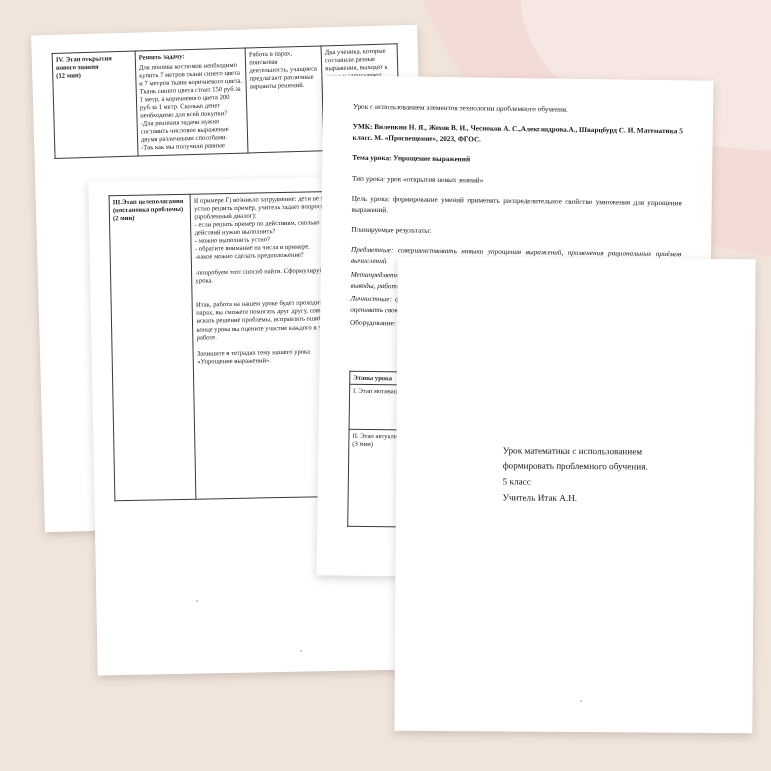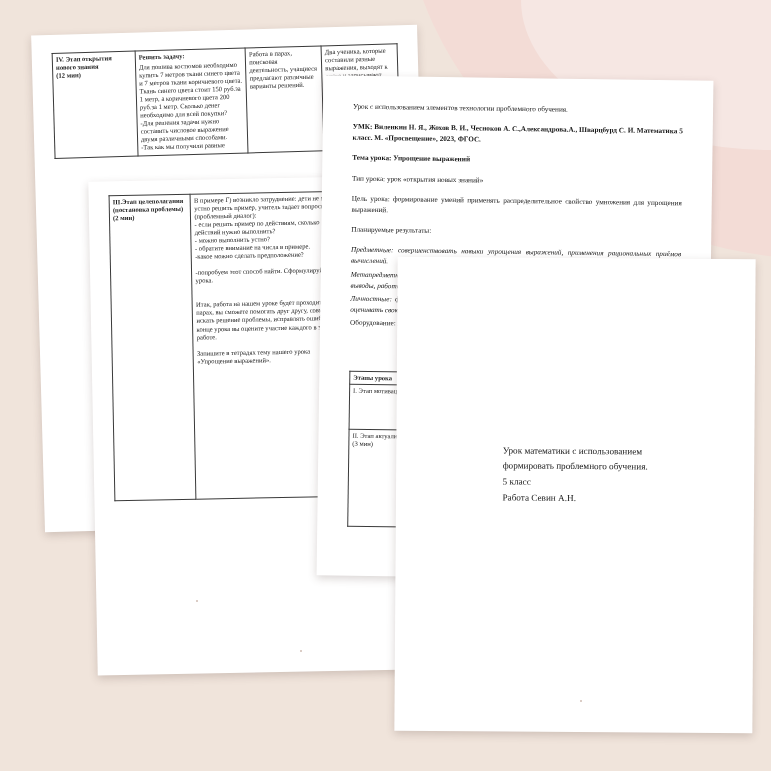--- a/index.html
+++ b/index.html
@@ -234,21 +234,21 @@
     </tbody>
       </table>
   </div>
 
   <div class="page p-front">
     <div class="title-page">
       <div class="title-block">
         <span class="ln">Урок математики с использованием</span>
         <span class="ln">формировать проблемного обучения.</span>
         <span class="ln">5 класс</span>
-        <span class="ln">Работа Севин А.Н.</span>
+        <span class="ln">Учитель Итак А.Н.</span>
       </div>
     </div>
   </div>
 
   <div class="dot" style="left:196px; top:600px;"></div>
   <div class="dot" style="left:300px; top:650px;"></div>
   <div class="dot" style="left:580px; top:700px;"></div>
 </div>
 
 </body></html>

